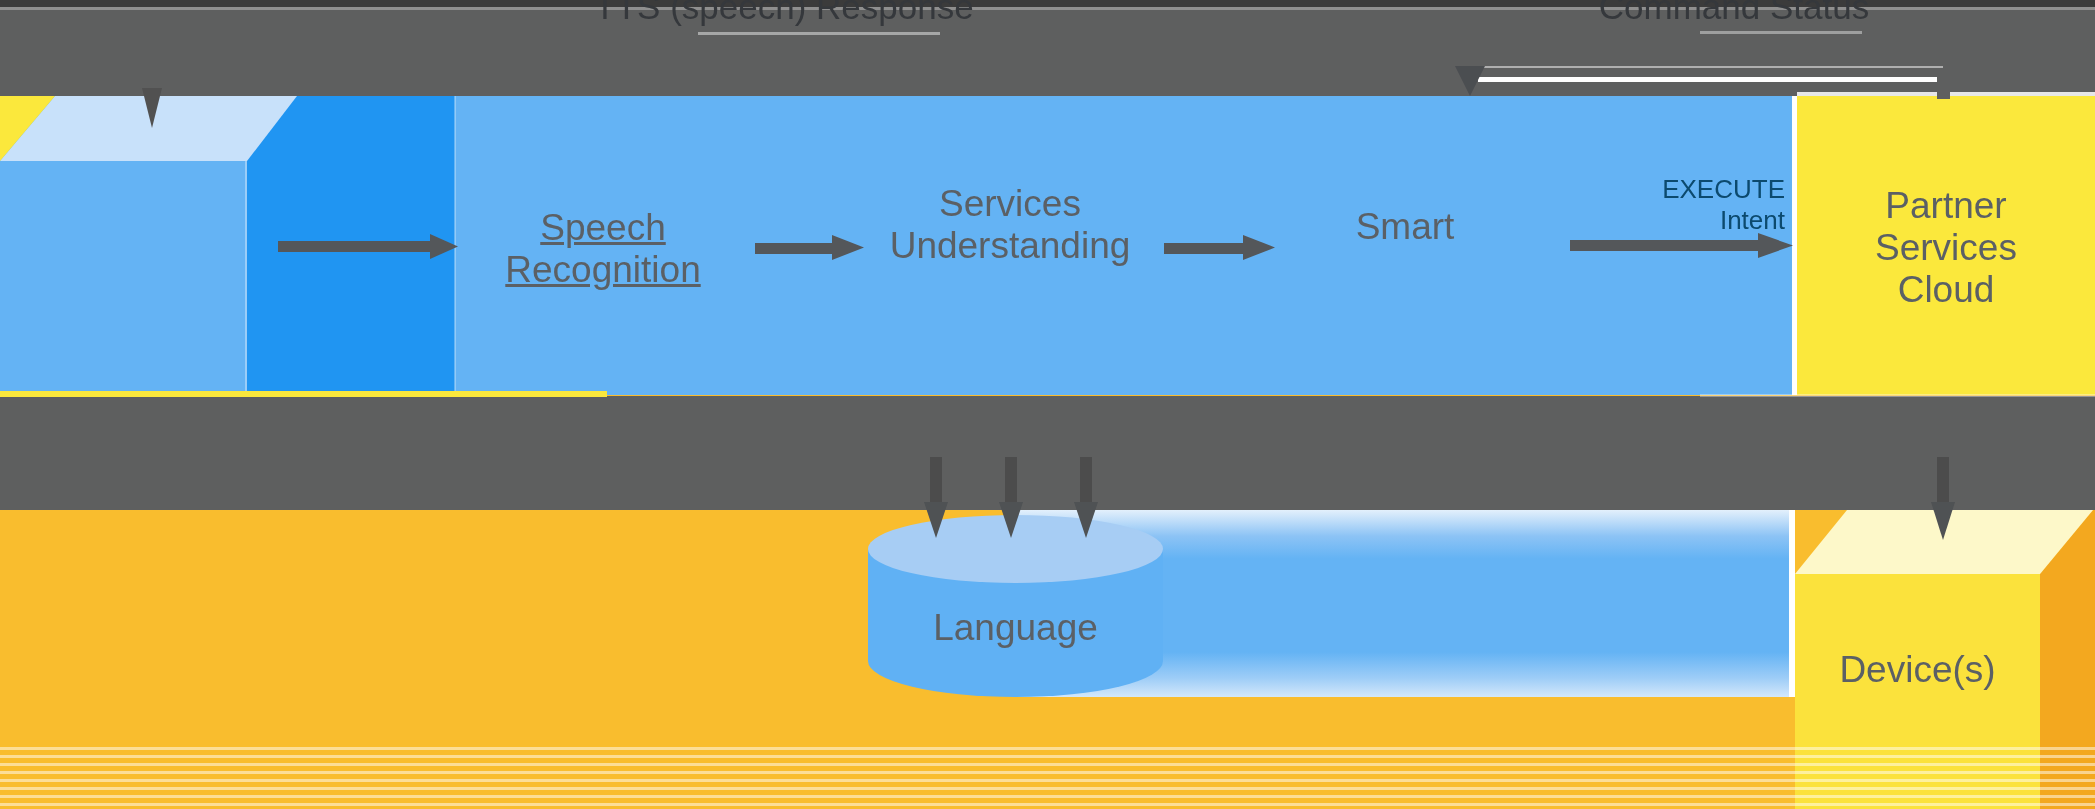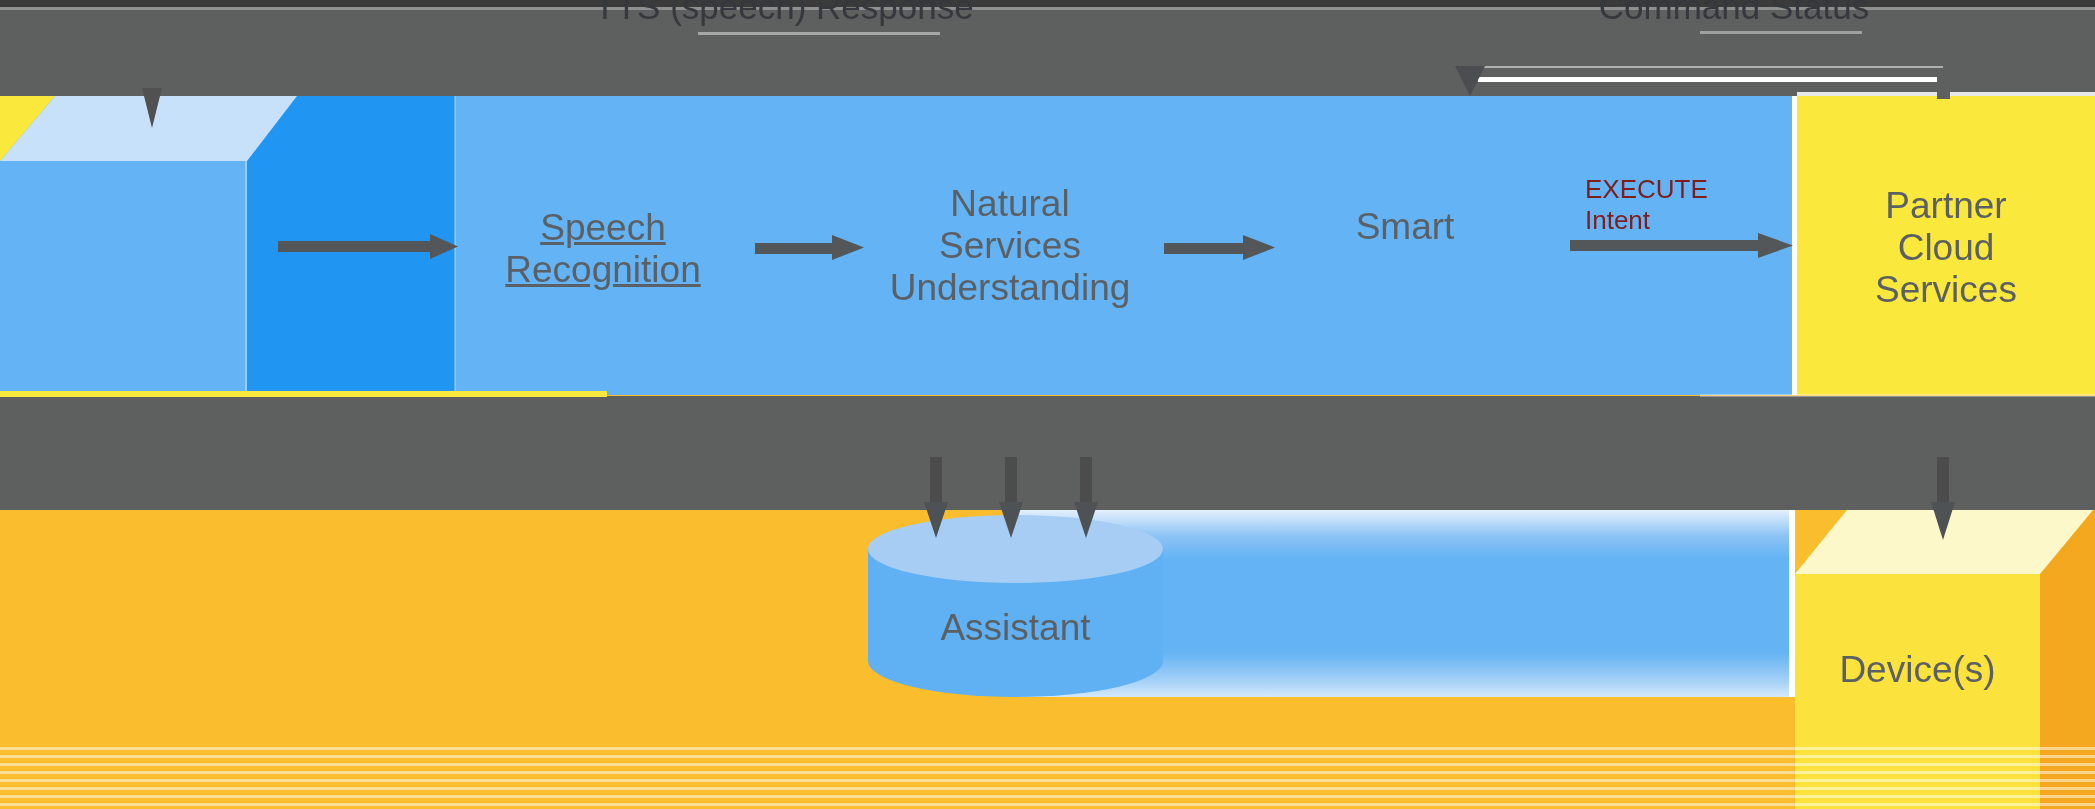--- a/index.html
+++ b/index.html
@@ -38,22 +38,22 @@
     clip-path:polygon(0 0,100% 0,50% 100%);}
   .assist-arrowhead{left:142px;top:88px;width:20px;height:40px;background:#515151;z-index:34;
     clip-path:polygon(0 0,100% 0,50% 100%);}
   .partner-topline{left:1797px;top:92px;width:298px;height:4px;background:rgba(255,255,255,.85);z-index:31;}
   
   .shaft{background:var(--arrow,#54575a);z-index:25;}
   .head-right{background:var(--arrow,#54575a);z-index:25;clip-path:polygon(0 0,100% 50%,0 100%);}
   .head-down{background:#4f5254;z-index:18;clip-path:polygon(0 0,100% 0,50% 100%);}
   
   .node-label{font-size:37px;line-height:42px;color:var(--text,#5b6065);text-align:center;z-index:24;}
-  .exec-label{left:1585px;top:174px;width:200px;font-size:26px;line-height:31px;color:#7f1d1d;
-    text-align:left;z-index:26;}
+  .exec-label{left:1585px;top:174px;width:200px;font-size:26px;line-height:31px;color:#0c4a6e;
+    text-align:right;z-index:26;}
   
   .band2{left:0;top:396px;width:2095px;height:114px;background:var(--gray,#5e5f5f);z-index:10;}
   .yellow-line{left:0;top:391px;width:607px;height:6px;background:var(--yellow,#fbe83c);z-index:11;}
   .white-line-right{left:1700px;top:394px;width:395px;height:3px;background:rgba(255,255,255,.35);z-index:11;}
   .vshaft{width:12px;background:#4c4c4c;z-index:12;}
   
   .blue-band{left:1015px;top:510px;width:778px;height:187px;z-index:12;
     background:linear-gradient(180deg,#e3f0fc 0%,#8cc3f5 14%,var(--blue,#64b3f4) 26%,var(--blue,#64b3f4) 76%,#9ecdf7 90%,#d3e8fb 100%);}
   .iot-gap{left:1789px;top:510px;width:6px;height:187px;background:#fff;z-index:13;}
   .cyl-body{left:868px;top:549px;width:295px;height:148px;background:var(--cylinder-body,#60b1f4);
@@ -105,50 +105,49 @@
   <div class="abs shaft" style="left:1164px;top:243px;width:79px;height:11px;"></div>
   <div class="abs head-right" style="left:1243px;top:235px;width:32px;height:25px;"></div>
   <div class="abs shaft" style="left:1570px;top:240px;width:188px;height:11px;"></div>
   <div class="abs head-right" style="left:1758px;top:233px;width:35px;height:25px;"></div>
 
   <div class="abs node-label" style="left:443px;top:207px;width:320px;text-decoration:underline;">
     <div>Speech</div>
       <div>Recognition</div>
   </div>
   <div class="abs node-label" style="left:810px;top:183px;width:400px;">
-    <div>Natural</div>
       <div>Services</div>
       <div>Understanding</div>
   </div>
   <div class="abs node-label" style="left:1285px;top:206px;width:240px;">
     <div>Smart</div>
   </div>
   <div class="abs node-label" style="left:1797px;top:185px;width:298px;">
     <div>Partner</div>
+      <div>Services</div>
       <div>Cloud</div>
-      <div>Services</div>
   </div>
   <div class="abs exec-label">
     <div>EXECUTE</div>
       <div>Intent</div>
   </div>
 
   <div class="abs band2"></div>
   <div class="abs yellow-line"></div>
   <div class="abs white-line-right"></div>
   <div class="abs vshaft" style="left:930px;top:457px;height:50px;"></div>
   <div class="abs vshaft" style="left:1005px;top:457px;height:50px;"></div>
   <div class="abs vshaft" style="left:1080px;top:457px;height:50px;"></div>
   <div class="abs vshaft" style="left:1937px;top:457px;height:52px;"></div>
 
   <div class="abs blue-band"></div>
   <div class="abs iot-gap"></div>
   <div class="abs cyl-body"></div>
   <div class="abs cyl-top"></div>
-  <div class="abs node-label homegraph-label">Assistant</div>
+  <div class="abs node-label homegraph-label">Language</div>
   <div class="abs head-down" style="left:924px;top:502px;width:24px;height:36px;"></div>
   <div class="abs head-down" style="left:999px;top:502px;width:24px;height:36px;"></div>
   <div class="abs head-down" style="left:1074px;top:502px;width:24px;height:36px;"></div>
 
   <div class="abs iot-top"></div>
   <div class="abs iot-front"></div>
   <div class="abs iot-right"></div>
   <div class="abs head-down" style="left:1931px;top:502px;width:24px;height:38px;"></div>
   <div class="abs node-label iot-label">
       <div>Device(s)</div>

